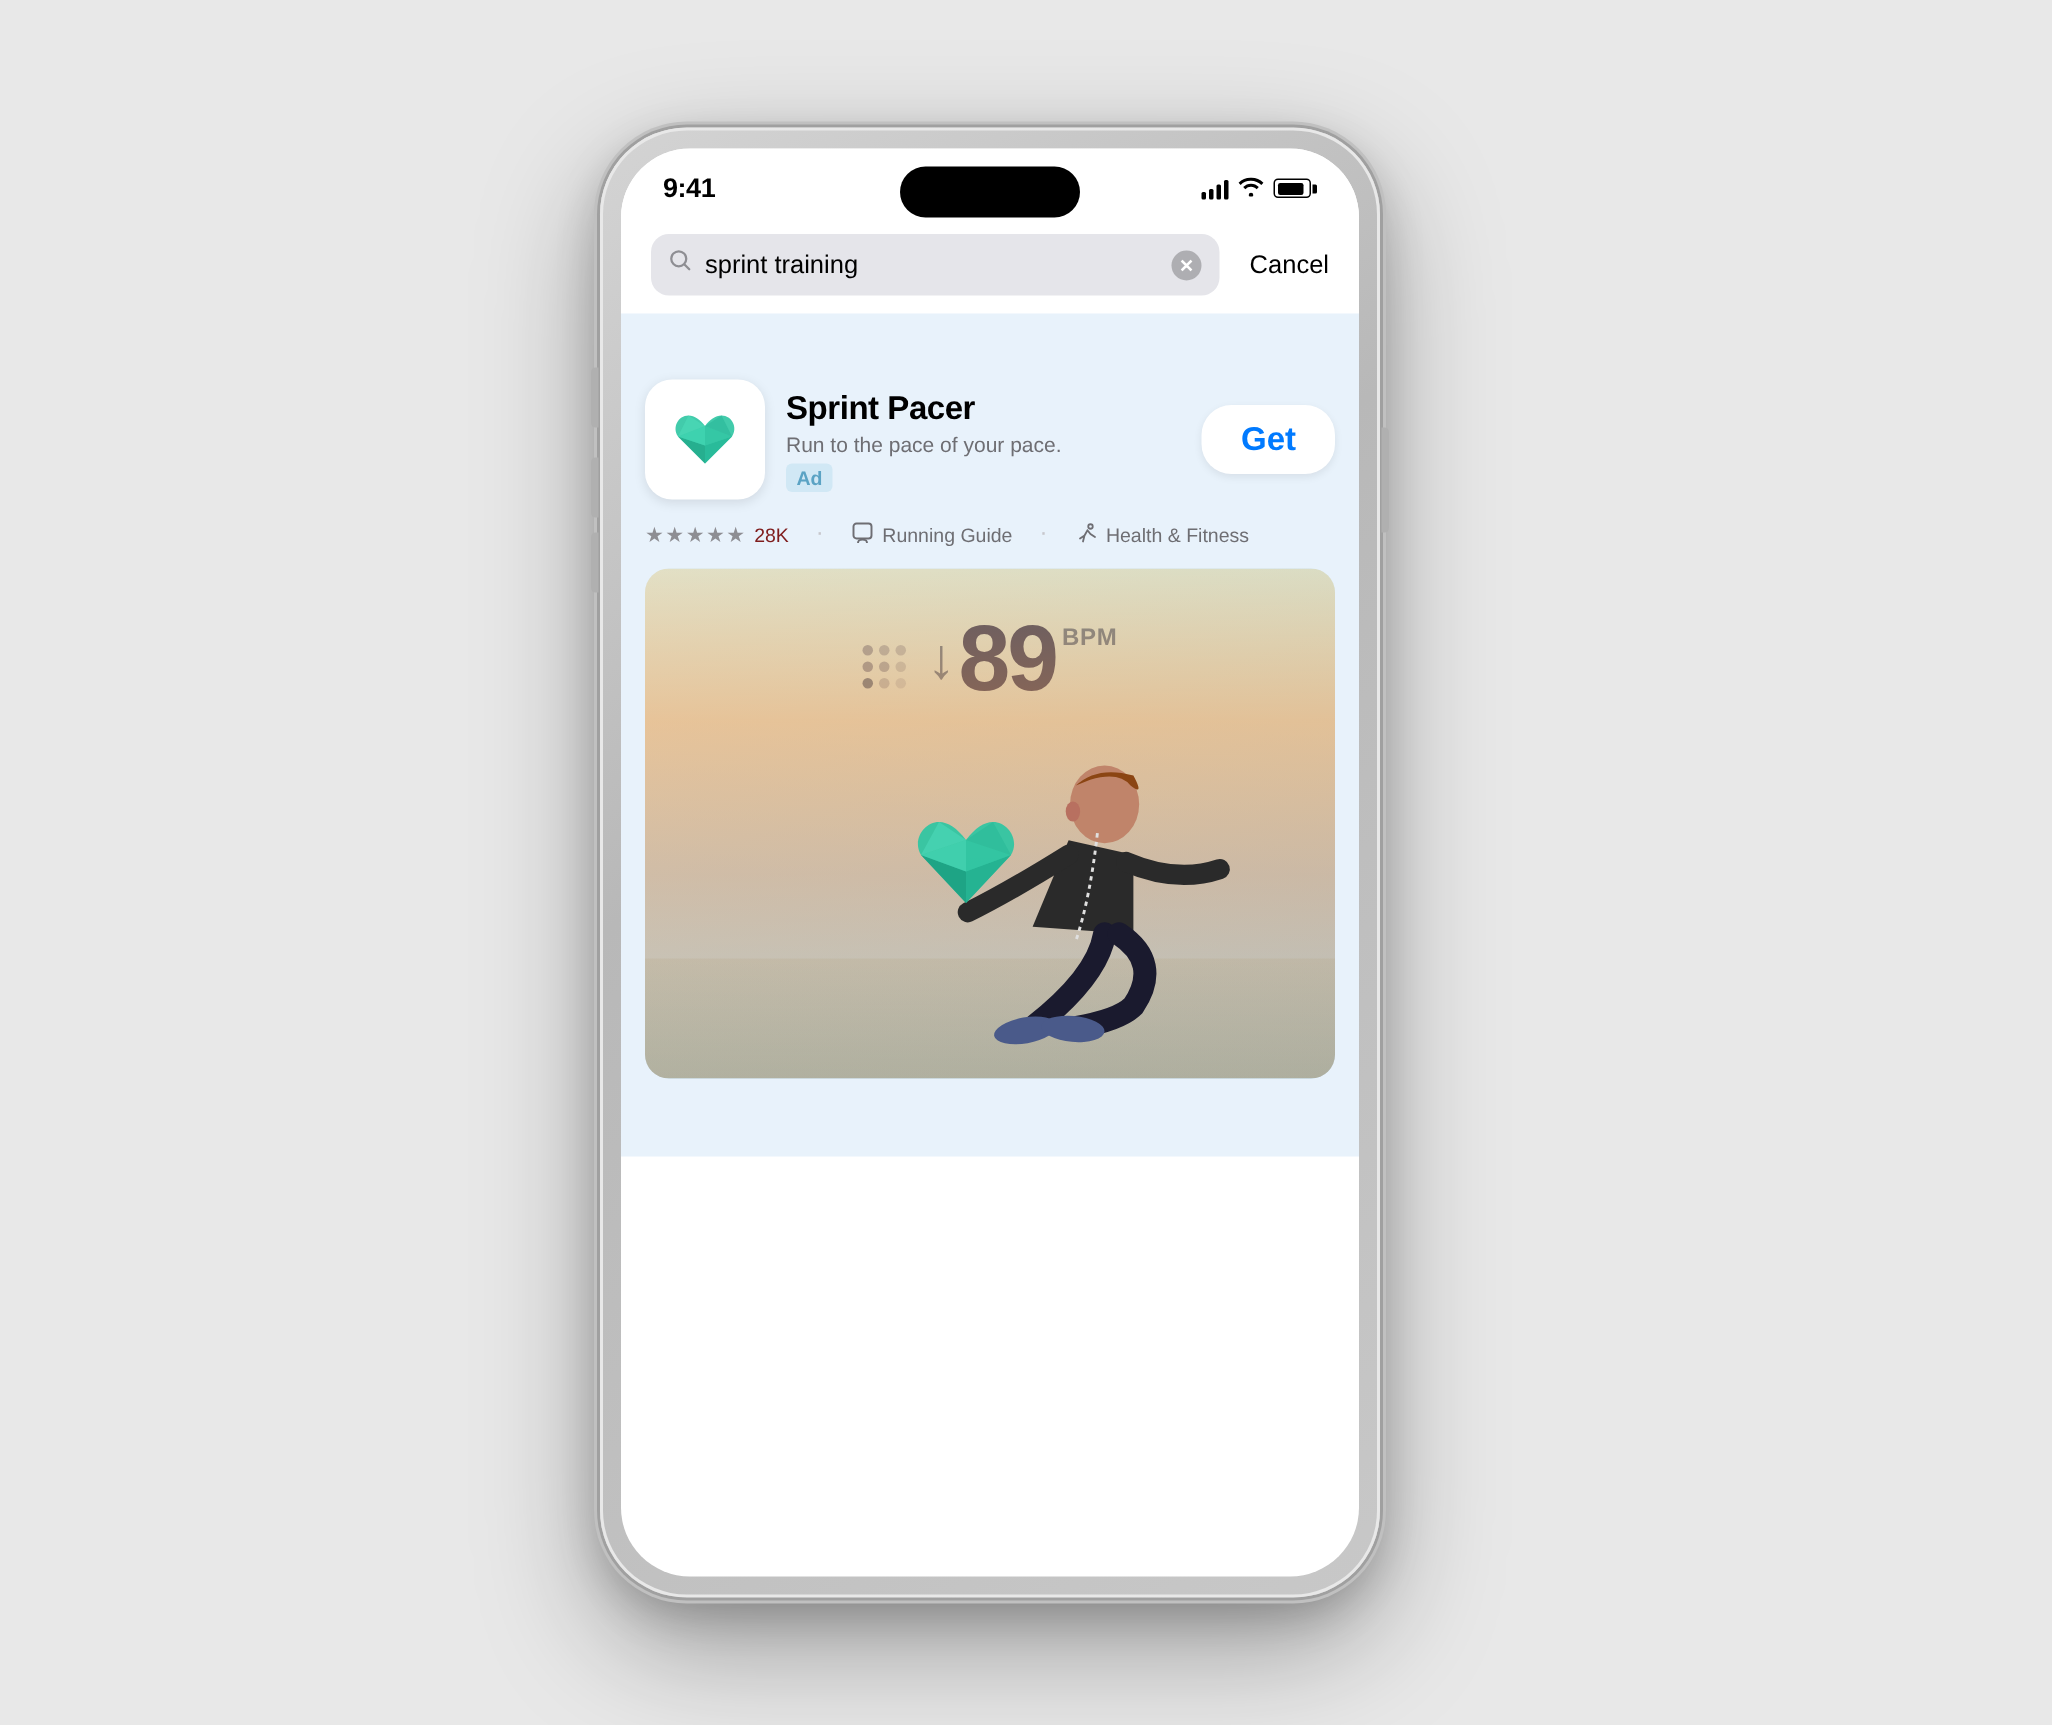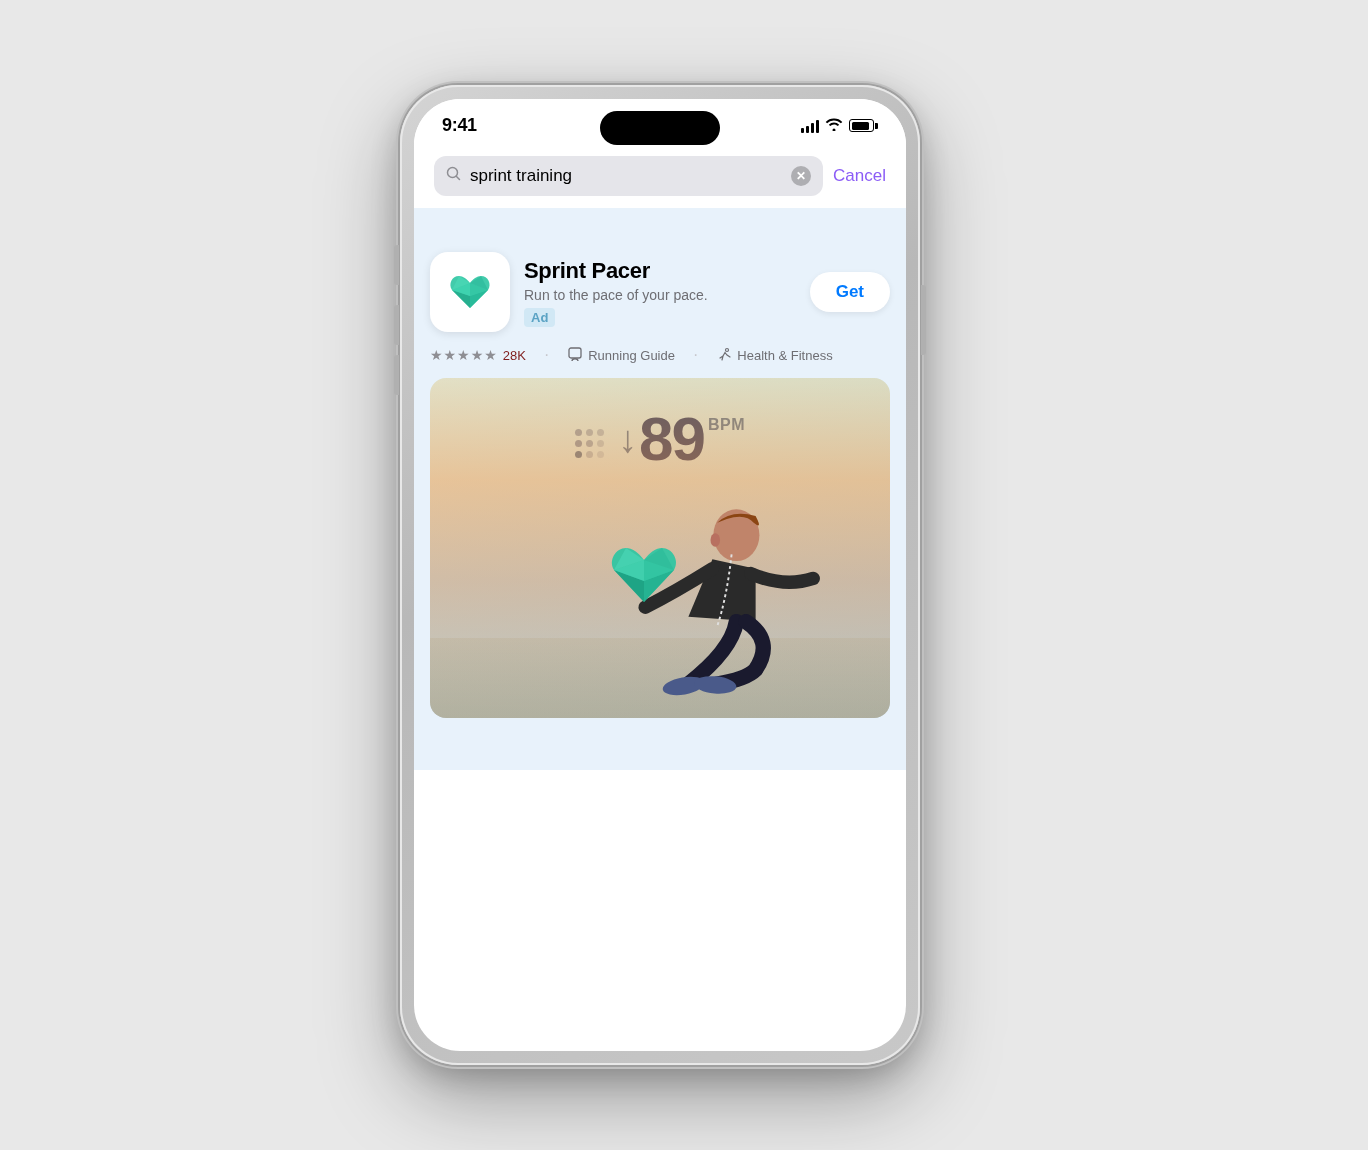--- a/index.html
+++ b/index.html
@@ -153,21 +153,21 @@
 
     
     .search-section {
       background: #ffffff;
       padding: 10px 20px 12px 20px;
     }
 
     .search-bar-row {
       display: flex;
       align-items: center;
-      gap: 10px;
+      gap: 20px;
     }
 
     .search-bar {
       flex: 1;
       display: flex;
       align-items: center;
       background: #e5e5ea;
       border-radius: 12px;
       padding: 10px 12px;
       gap: 8px;
@@ -194,21 +194,21 @@
       align-items: center;
       justify-content: center;
       color: #fff;
       font-size: 12px;
       font-weight: 600;
       cursor: pointer;
     }
 
     .cancel-btn {
       font-size: 17px;
-      color: #8b5cf6;
+      color: #000000;
       font-weight: 400;
       cursor: pointer;
       white-space: nowrap;
     }
 
     
     .content-area {
       background: #e8f2fb;
       flex: 1;
       padding: 36px 16px;
@@ -272,21 +272,21 @@
       padding: 2px 7px;
       border-radius: 4px;
     }
 
     .get-button {
       background: #fff;
       color: #007aff;
       border: none;
       border-radius: 20px;
       padding: 10px 26px;
-      font-size: 17px;
+      font-size: 22px;
       font-weight: 600;
       cursor: pointer;
       white-space: nowrap;
       box-shadow: 0 2px 6px rgba(0,0,0,0.08);
       flex-shrink: 0;
     }
 
     
     .meta-row {
       display: flex;

